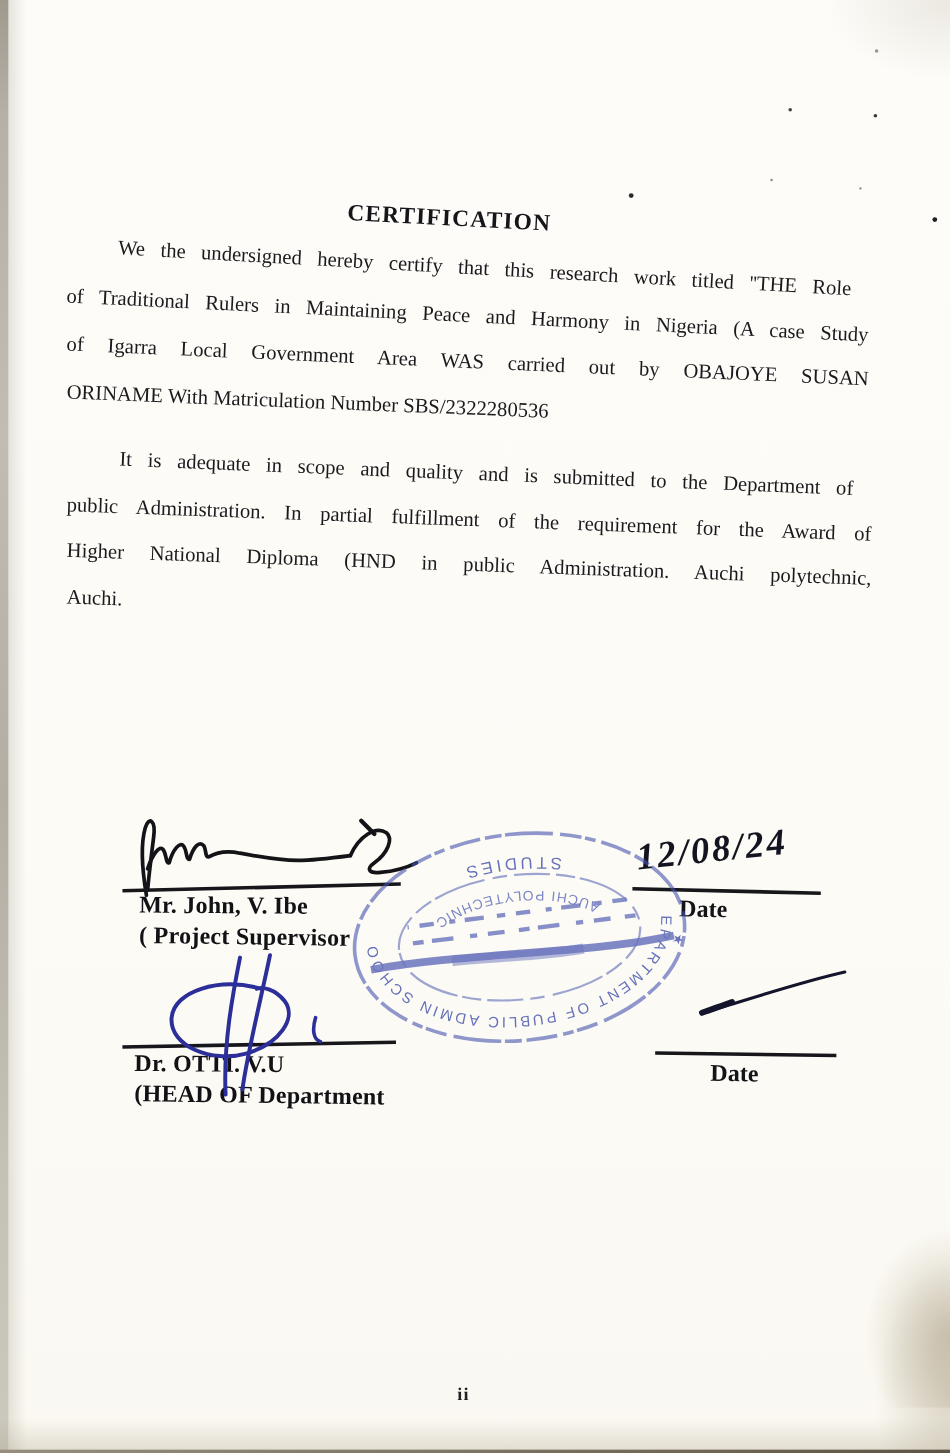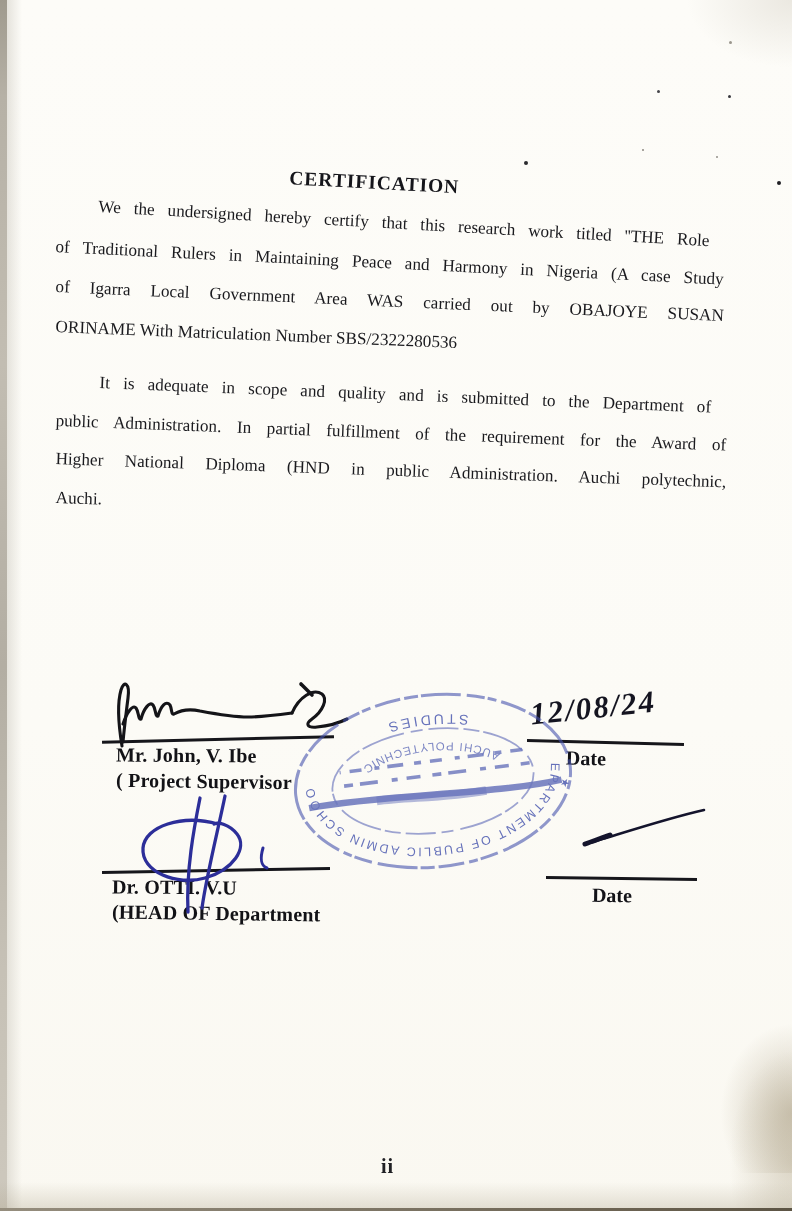--- a/index.html
+++ b/index.html
@@ -47,21 +47,21 @@
   .date-label{position:absolute;font-weight:bold;font-size:20px;color:#131318;}
   #label-date1{left:566px;top:747px;transform:rotate(1.2deg);}
   #stamp{left:268px;top:671px;width:330px;height:222px;}
   #sig2{left:128px;top:794px;width:165px;height:122px;z-index:5;}
   #line-hod{left:102px;top:869px;width:228px;height:2.6px;background:#16161b;transform:rotate(-1deg);}
   #name-hod{left:112px;top:876px;transform:rotate(.5deg);}
   #role-hod{left:112px;top:902px;transform:rotate(.8deg);}
   #date2-ink{left:580px;top:806px;width:130px;height:42px;}
   #line-date2{left:546px;top:877px;width:151px;height:2.6px;background:#16161b;transform:rotate(.8deg);}
   #label-date2{left:592px;top:884px;transform:rotate(.8deg);}
-  #pagenum{left:381px;top:1155px;font-weight:bold;font-size:20px;letter-spacing:1px;color:#202024;}
+  #pagenum{left:381px;top:1155px;font-weight:bold;font-size:15px;letter-spacing:1px;color:#202024;}
   
   .speck{position:absolute;border-radius:50%;}
   .s1{left:524px;top:161px;width:4px;height:4px;background:#2a2a2e;}
   .s2{left:777px;top:181px;width:4px;height:4px;background:#1f1f24;}
   .s3{left:657px;top:90px;width:3px;height:3px;background:#45454a;}
   .s4{left:728px;top:95px;width:3px;height:3px;background:#38383d;}
   .s5{left:729px;top:41px;width:3px;height:3px;background:#9a968d;}
   .s6{left:642px;top:149px;width:2px;height:2px;background:#8b8780;}
   .s7{left:716px;top:156px;width:2px;height:2px;background:#93908a;}
 </style>

